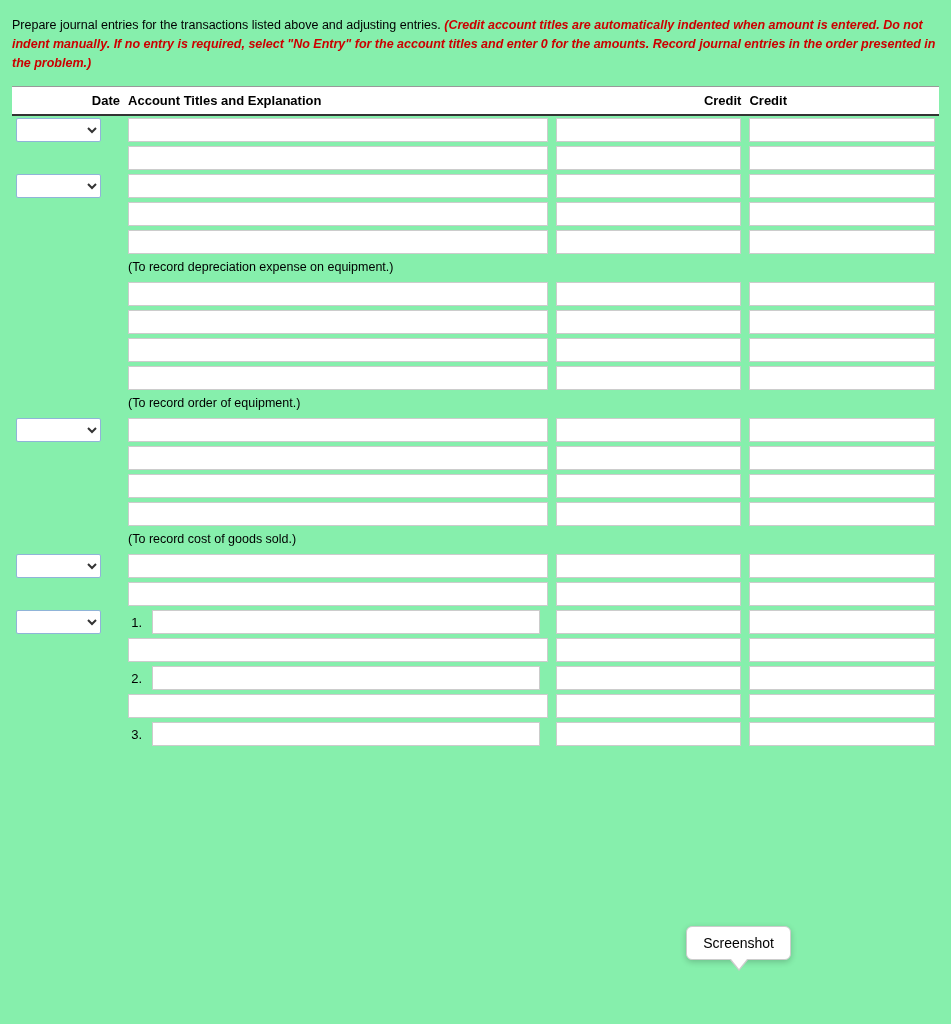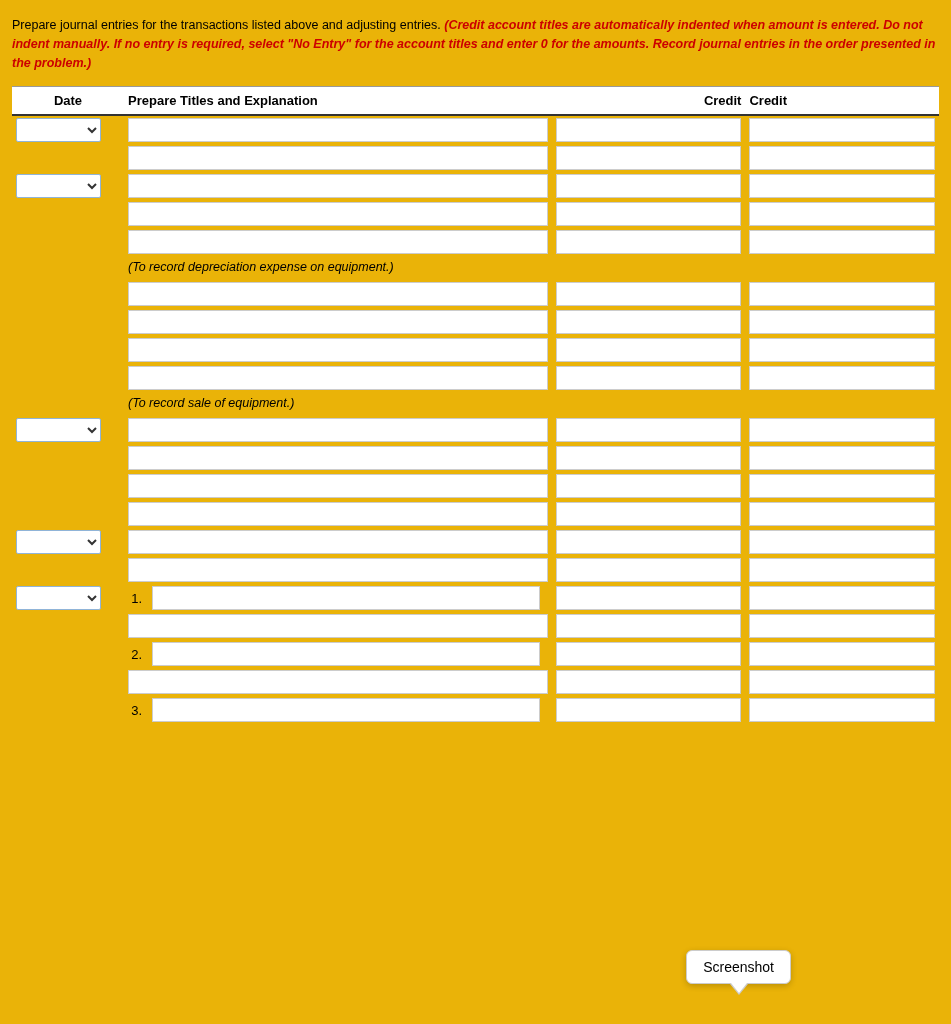--- a/index.html
+++ b/index.html
@@ -10,21 +10,21 @@
 
     body {
       font-family: Arial, sans-serif;
       font-size: 13px;
       background: #f0f0f0;
       width: 951px;
       min-height: 1024px;
     }
 
     .page-container {
-      background: #eab308;
+      background: #86efac;
       width: 951px;
       min-height: 1024px;
       padding: 16px 12px;
       position: relative;
     }
 
     .instructions {
       font-size: 12.5px;
       line-height: 1.5;
       margin-bottom: 14px;
@@ -50,21 +50,21 @@
       border-top: 1px solid #999;
       border-bottom: 2px solid #333;
       padding: 6px 4px;
       font-weight: bold;
       font-size: 13px;
       background: #fff;
     }
 
     .journal-table thead tr th:first-child {
       width: 110px;
-      text-align: center;
+      text-align: right;
     }
 
     .journal-table thead tr th:nth-child(2) {
       text-align: left;
       width: 420px;
     }
 
     .journal-table thead tr th:nth-child(3) {
       text-align: right;
       width: 190px;
@@ -129,21 +129,20 @@
       font-size: 12px;
       padding: 2px 4px;
       color: #333;
       text-align: right;
     }
 
     .note-row td {
       padding: 4px 4px 6px 4px;
       font-size: 12.5px;
       color: #000;
-      font-style: italic;
     }
 
     .entry-row td {
       padding: 2px 4px;
     }
 
     .numbered-label {
       font-size: 13px;
       padding-right: 4px;
       text-align: right;
@@ -153,21 +152,21 @@
     .screenshot-tooltip {
       position: absolute;
       background: #fff;
       border: 1px solid #ccc;
       border-radius: 6px;
       padding: 8px 16px;
       font-size: 14px;
       font-weight: normal;
       color: #000;
       box-shadow: 0 2px 6px rgba(0,0,0,0.2);
-      bottom: 40px;
+      bottom: 64px;
       right: 160px;
     }
 
     .screenshot-tooltip::after {
       content: '';
       position: absolute;
       bottom: -10px;
       left: 50%;
       transform: translateX(-50%);
       width: 0;
@@ -196,21 +195,21 @@
 <div class="page-container">
   <div class="instructions">
     <span class="black-text">Prepare journal entries for the transactions listed above and adjusting entries.</span>
     <span class="red-text">(Credit account titles are automatically indented when amount is entered. Do not indent manually. If no entry is required, select "No Entry" for the account titles and enter 0 for the amounts. Record journal entries in the order presented in the problem.)</span>
   </div>
 
   <table class="journal-table">
     <thead>
       <tr>
         <th>Date</th>
-        <th colspan="1">Prepare Titles and Explanation</th>
+        <th colspan="1">Account Titles and Explanation</th>
         <th>Credit</th>
         <th>Credit</th>
       </tr>
     </thead>
     <tbody>
 
       <tr class="entry-row">
         <td class="date-cell">
           <select class="date-select">
             <option value=""></option>
@@ -329,21 +328,21 @@
         <td class="debit-cell">
           <input type="text" class="number-input" style="">
         </td>
         <td class="credit-cell">
           <input type="text" class="number-input" style="">
         </td>
       </tr>
 
       <tr class="note-row">
         <td></td>
-        <td colspan="3">(To record sale of equipment.)</td>
+        <td colspan="3">(To record order of equipment.)</td>
       </tr>
 
       <tr class="entry-row">
         <td class="date-cell">
           <select class="date-select">
             <option value=""></option>
           </select>
         </td>
         <td class="account-cell">
           <input type="text" class="text-input" style="">
@@ -387,20 +386,24 @@
           <input type="text" class="text-input" style="">
         </td>
         <td class="debit-cell">
           <input type="text" class="number-input" style="">
         </td>
         <td class="credit-cell">
           <input type="text" class="number-input" style="">
         </td>
       </tr>
 
+      <tr class="note-row">
+        <td></td>
+        <td colspan="3">(To record cost of goods sold.)</td>
+      </tr>
 
       <tr class="entry-row">
         <td class="date-cell">
           <select class="date-select">
             <option value=""></option>
           </select>
         </td>
         <td class="account-cell">
           <input type="text" class="text-input" style="">
         </td>

